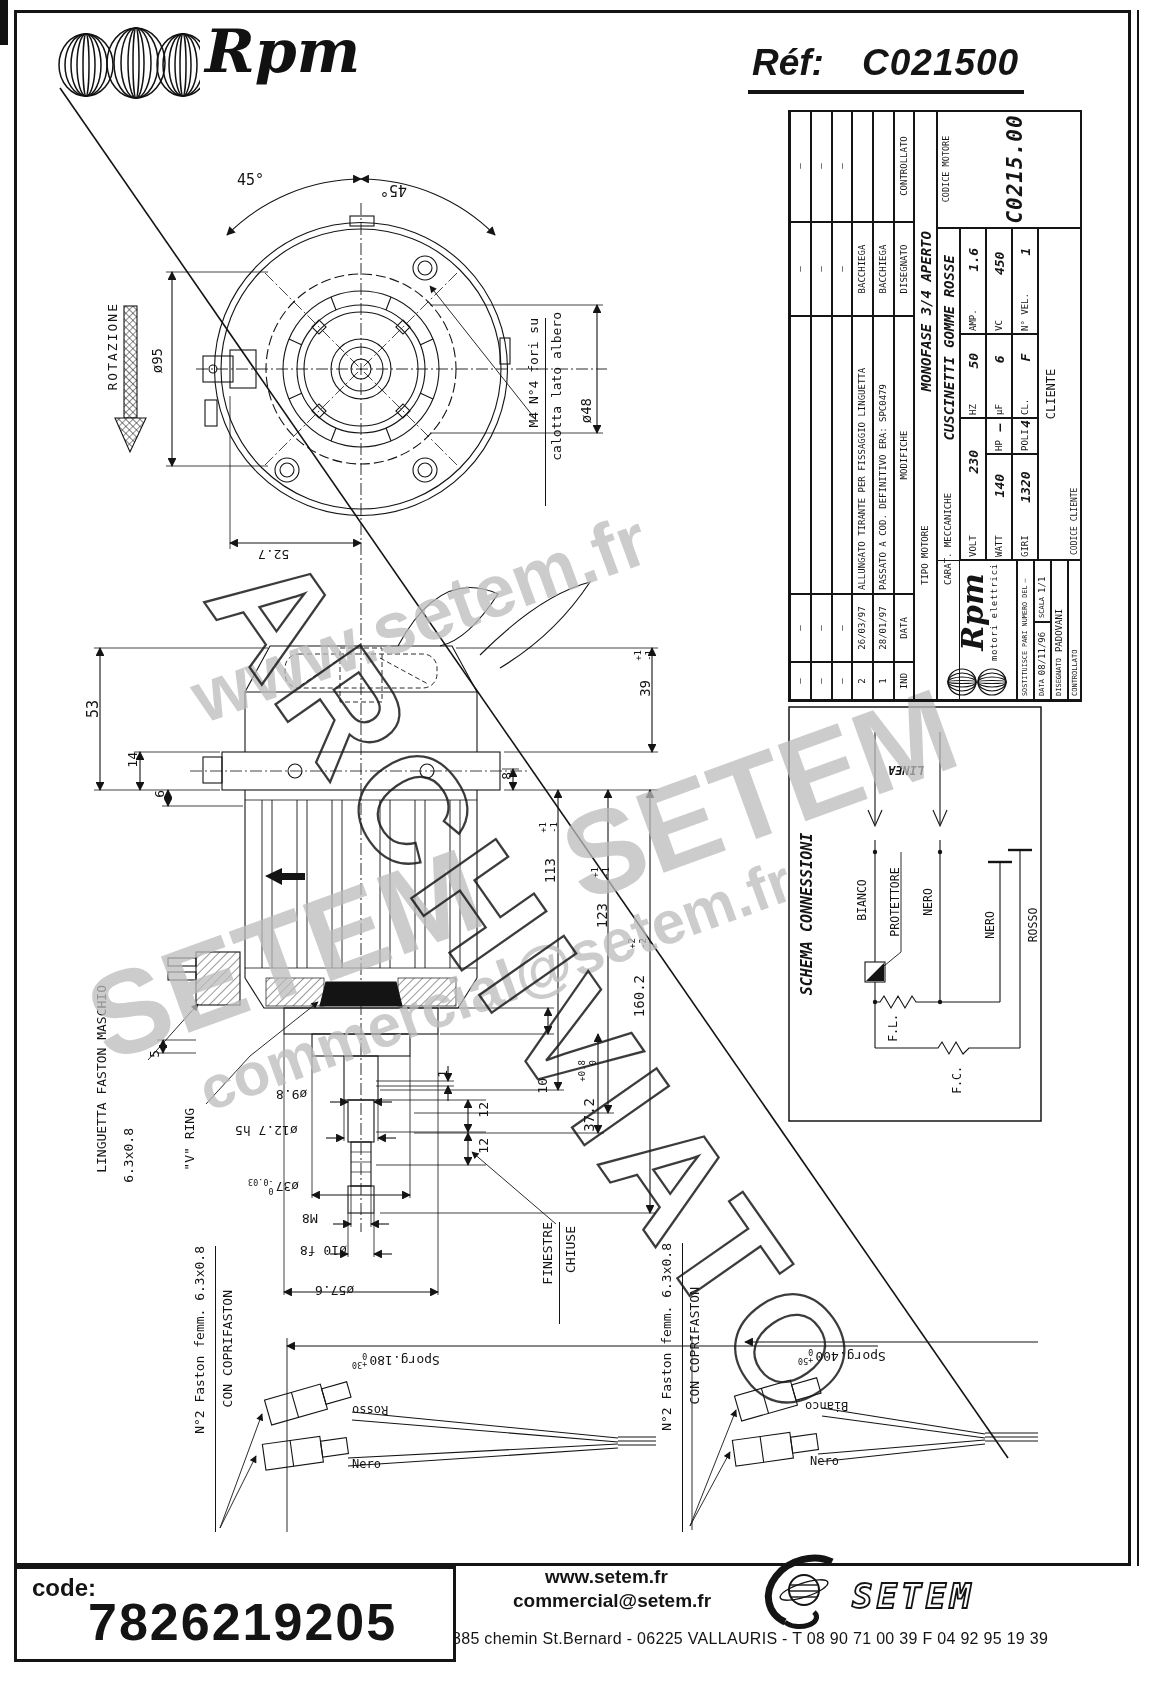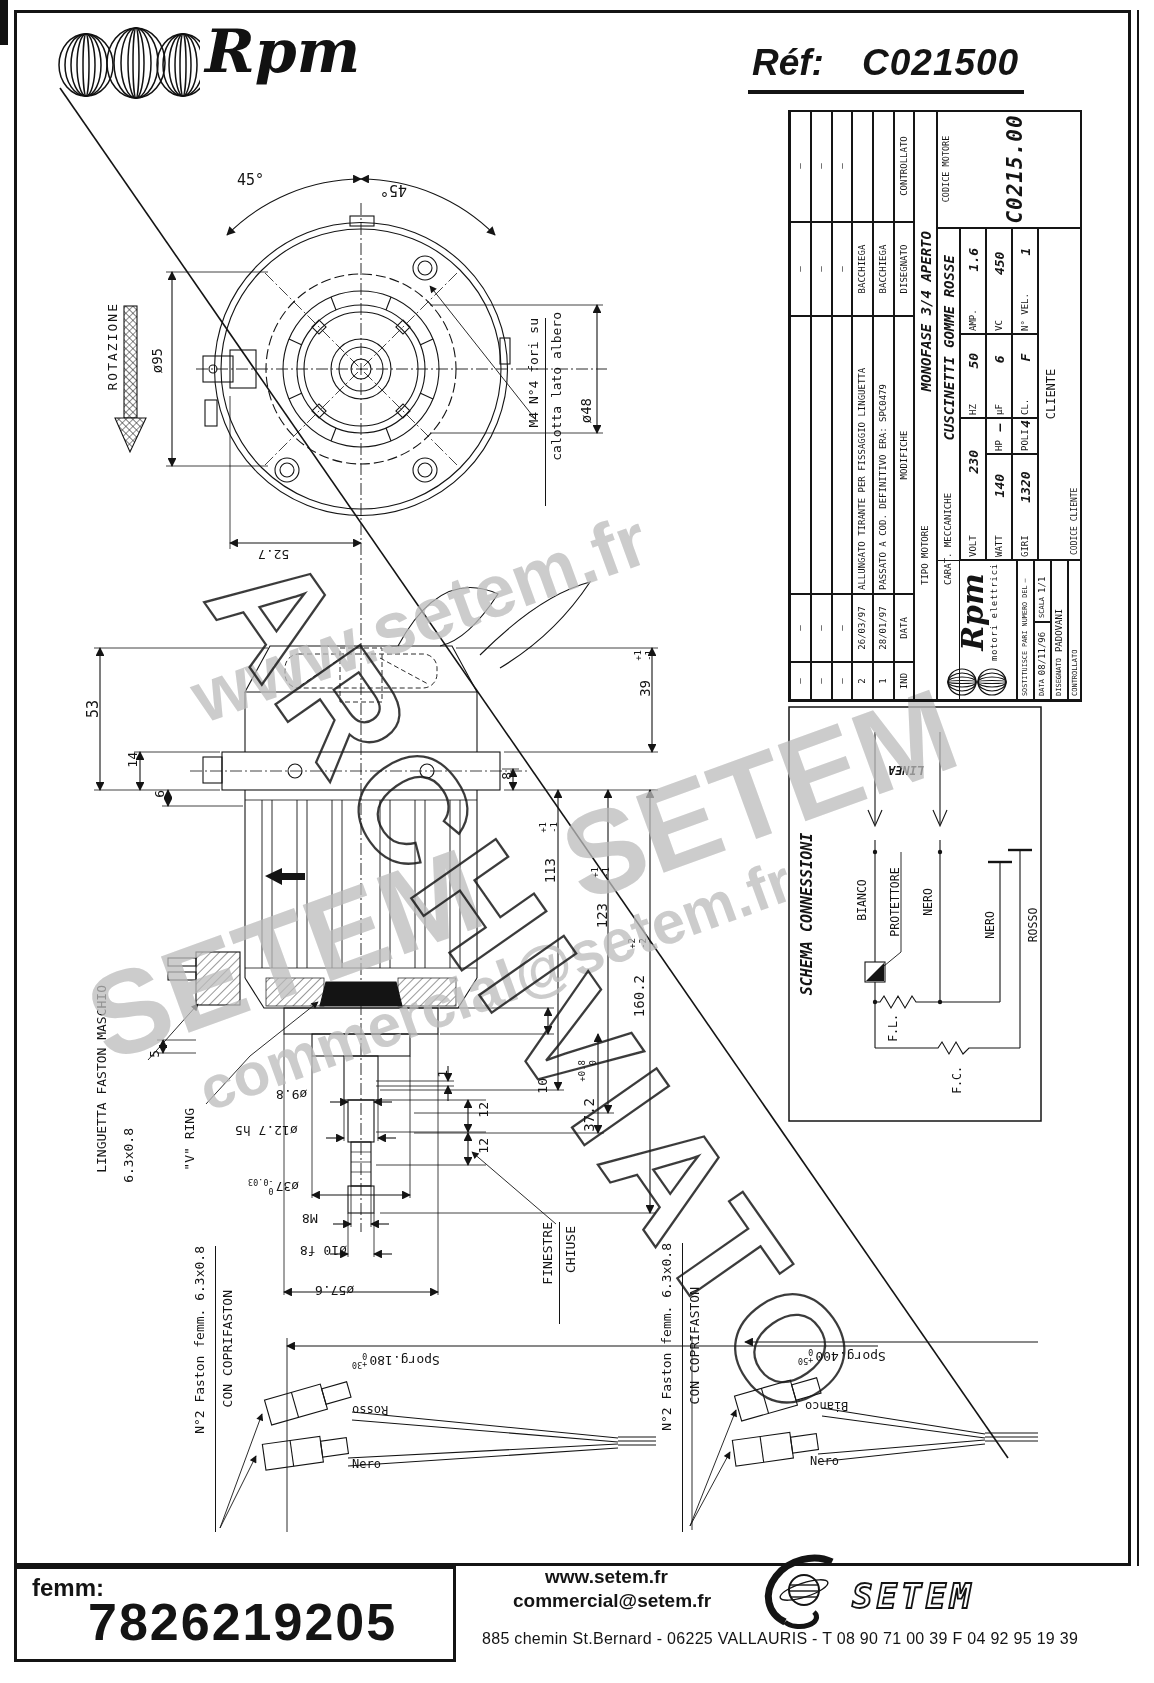--- a/index.html
+++ b/index.html
@@ -578,17 +578,17 @@
   <div class="tc tl" style="left:0;top:261px;width:140px;height:17px;font-size:7px;gap:6px">
     <span>DISEGNATO</span>
     <span style="font-size:9px">PADOVANI</span>
   </div>
   <div class="tc tl" style="left:0;top:278px;width:140px;height:14px;font-size:7px">
     <span>CONTROLLATO</span>
   </div>
 </div>
 
 <div class="abs frame" style="left:14px;top:1566px;width:442px;height:96px;background:#fff;z-index:4"></div>
-<div class="abs" style="left:32px;top:1574px;font:bold 24px 'Liberation Sans',sans-serif;z-index:5">femm:</div>
+<div class="abs" style="left:32px;top:1574px;font:bold 24px 'Liberation Sans',sans-serif;z-index:5">code:</div>
 <div class="abs" style="left:88px;top:1592px;font:bold 52px 'Liberation Sans',sans-serif;letter-spacing:2px;z-index:5">7826219205</div>
 <div class="abs" style="left:545px;top:1566px;font:bold 19px 'Liberation Sans',sans-serif">www.setem.fr</div>
 <div class="abs" style="left:513px;top:1590px;font:bold 19px 'Liberation Sans',sans-serif">commercial@setem.fr</div>
-<div class="abs" style="left:482px;top:1630px;font:16px 'Liberation Sans',sans-serif;letter-spacing:.3px">885 chemin St.Bernard - 06225 VALLAURIS - T 08 90 71 00 39 F 04 92 95 19 39</div>
+<div class="abs" style="left:452px;top:1630px;font:16px 'Liberation Sans',sans-serif;letter-spacing:.3px">885 chemin St.Bernard - 06225 VALLAURIS - T 08 90 71 00 39 F 04 92 95 19 39</div>
 
 </body></html>

